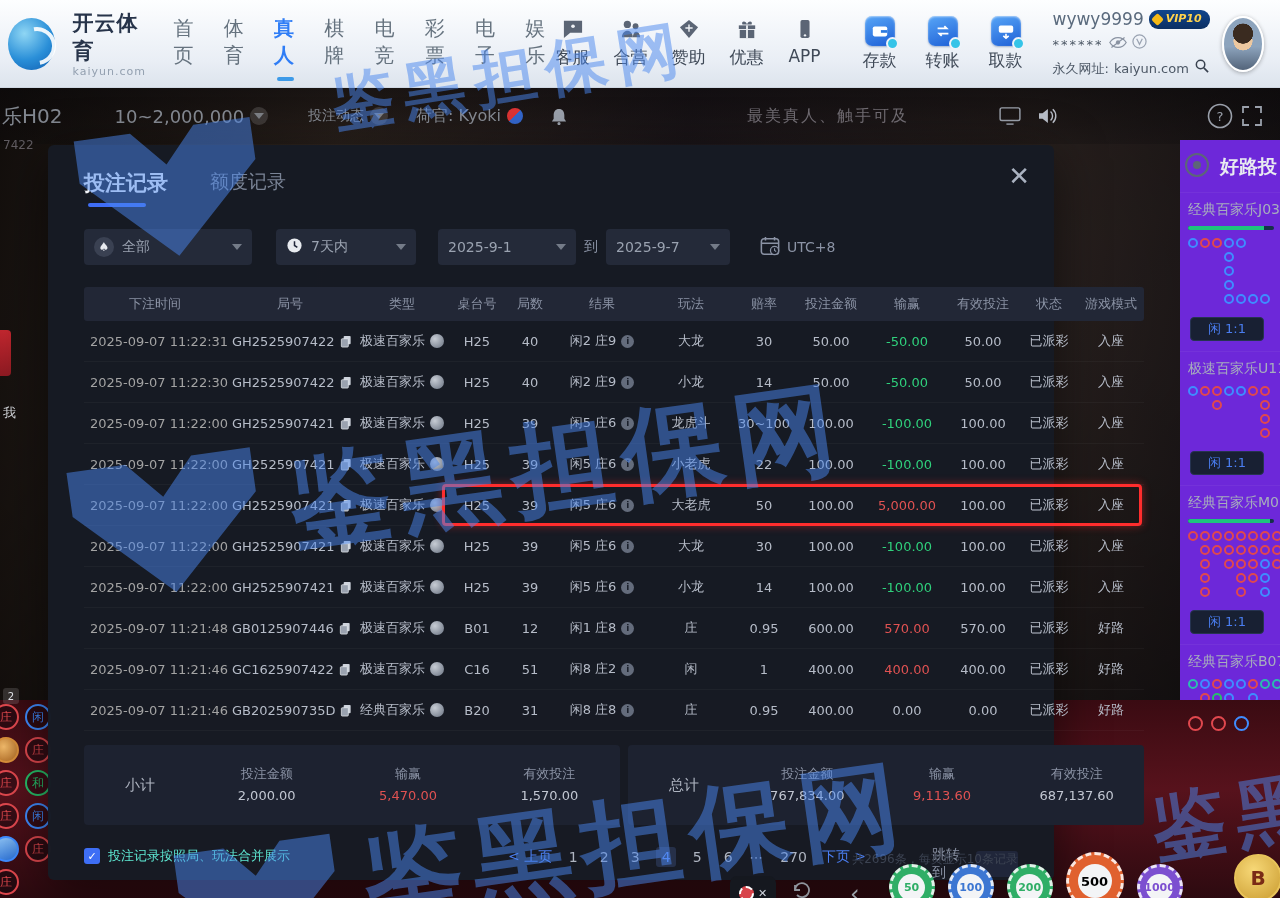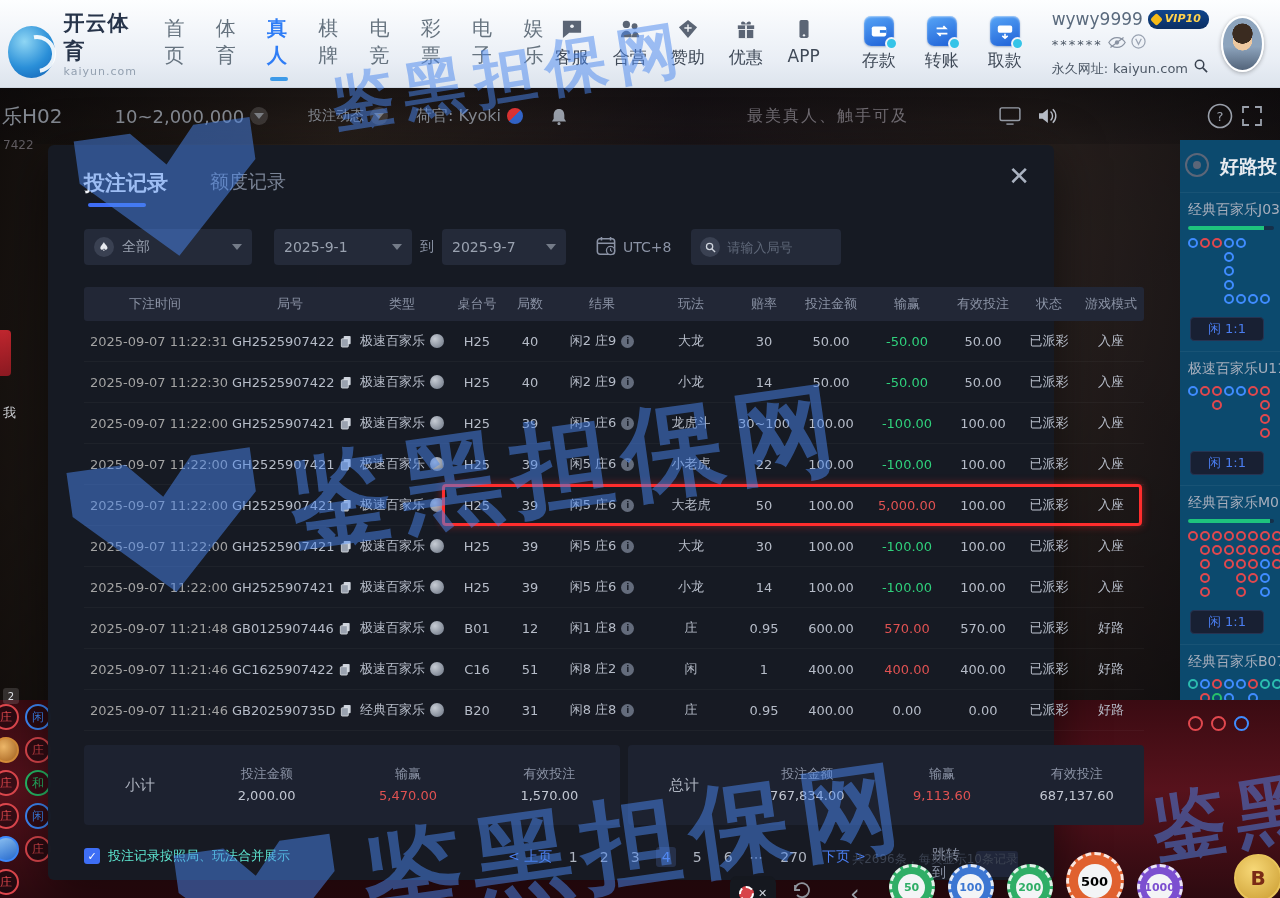--- a/index.html
+++ b/index.html
@@ -9,21 +9,21 @@
   
   .video{position:absolute;left:0;top:88px;width:1280px;height:612px;
     background:linear-gradient(100deg,#241c18,#4a3a30 25%,#2a2126 50%,#3b2f2b 75%,#1d181c);z-index:1}
   .video::after{content:"";position:absolute;inset:0;background:radial-gradient(ellipse at 55% 35%,rgba(0,0,0,.12),rgba(0,0,0,.6))}
   .bottomred{position:absolute;left:0;top:700px;width:1280px;height:198px;
     background:linear-gradient(180deg,#3a0b12,#57121c 45%,#2d0a10);z-index:2}
 
   
   .topnav{position:absolute;left:0;top:0;width:1280px;height:88px;z-index:6;display:flex;align-items:center;
     background:linear-gradient(180deg,#fdfeff,#e9eef5 70%,#dde4ed);border-bottom:1px solid #cfd7e2}
-  .logo{display:flex;align-items:flex-end;gap:9px;margin-left:8px}
+  .logo{display:flex;align-items:center;gap:18px;margin-left:8px}
   .logo-mark{width:52px;height:52px;border-radius:50%;position:relative;
     background:radial-gradient(circle at 35% 30%,#8fd6f4,#2a8fd8 55%,#0f5cb0)}
   .logo-mark::after{content:"";position:absolute;left:10px;top:9px;width:30px;height:30px;border-radius:50%;
     border:4px solid rgba(255,255,255,.9);border-left-color:transparent;border-bottom-color:transparent;transform:rotate(35deg)}
   .brand-t{font-size:21px;font-weight:bold;color:#27344a;letter-spacing:1px}
   .brand-d{font-size:11px;color:#93a0b0;letter-spacing:1px}
   .menu{display:flex;gap:27px;margin-left:22px}
   .nav-item{font-size:20px;color:#66737f;cursor:pointer;position:relative;padding-bottom:4px}
   .nav-item.active{color:#2f7df6;font-weight:bold}
   .nav-item.active::after{content:"";position:absolute;left:3px;right:3px;bottom:-8px;height:4px;border-radius:2px;background:#3d9ae8}
@@ -112,21 +112,21 @@
   .pager{position:absolute;left:424px;top:4px;display:flex;align-items:center;gap:11px;font-size:14px;color:#aeb4c0}
   .pglink{color:#4a7df0;cursor:pointer}
   .page{min-width:20px;text-align:center;cursor:pointer;padding:2px 4px;border-radius:3px}
   .page.active{background:#263049;color:#5b8bf7}
   .dots{color:#8b93a5;letter-spacing:2px}
   .jump{position:absolute;left:848px;top:3px;display:flex;align-items:center;gap:9px;font-size:14px;color:#8b93a5}
   .jump input{width:42px;height:26px;background:#20263a;border:0;border-radius:3px;outline:0;color:#c2c7d2;padding:0 6px;font-family:inherit}
   .psum{position:absolute;right:0;top:8px;font-size:12px;color:#3c4352}
 
   
-  .sidebar{position:absolute;left:1180px;top:140px;width:100px;height:560px;background:#0c4a6e;z-index:3;overflow:hidden}
+  .sidebar{position:absolute;left:1180px;top:140px;width:100px;height:560px;background:#6d28d9;z-index:3;overflow:hidden}
   .sbhead{display:flex;align-items:center;gap:10px;padding:12px 4px 10px 4px}
   .sbtitle{font-size:19px;font-weight:bold;color:#e8ebf0;white-space:nowrap}
   .card{padding:8px 4px 10px 8px;border-top:1px solid rgba(255,255,255,.05)}
   .ctitle{display:flex;align-items:center;gap:5px;font-size:14px;color:#a7aebc;white-space:nowrap}
   .pbar{height:4px;background:#15304a;border-radius:2px;margin-top:7px;width:86px;overflow:hidden}
   .pbar i{display:block;height:100%;background:#1ec37d}
   .road{margin-top:8px}
   .rrow{display:flex;height:14px}
   .dot{width:10px;height:10px;border-radius:50%;border:2px solid transparent;margin:0 2px 0 0;flex:none}
   .d-b{border-color:#3f8cff}.d-r{border-color:#e0484e}.d-g{border-color:#27c06a}
@@ -630,49 +630,49 @@
   </div>
   <span class="mclose">✕</span>
 
   <div class="filters">
     <div class="pill" style="width:168px">
       <span class="iconc">♠</span>
       <span>全部</span>
         <span class="sp"></span>
         <span class="chev"></span>
     </div>
+    <div class="pill" style="width:140px;margin-left:24px">
+      <span><svg width="17" height="17" viewBox="0 0 18 18">
+            <circle cx="9" cy="9" r="7.5" fill="#e8ebf0"></circle>
+            <path d="M9 4.5V9l3 2" stroke="#20263a" stroke-width="1.6" fill="none"></path>
+          </svg></span>
+      <span>7天内</span>
+        <span class="sp"></span>
+        <span class="chev"></span>
+    </div>
     <div class="pill" style="width:138px;margin-left:22px">
       <span>2025-9-1</span>
         <span class="sp"></span>
         <span class="chev"></span>
     </div>
     <span class="tolabel">到</span>
     <div class="pill" style="width:124px">
       <span>2025-9-7</span>
         <span class="sp"></span>
         <span class="chev"></span>
     </div>
     <div class="utc">
       <span><svg width="20" height="20" viewBox="0 0 22 22">
             <rect x="1.5" y="3" width="19" height="17" rx="3" fill="none" stroke="#8b93a5" stroke-width="1.7"></rect>
             <path d="M1.5 8h19" stroke="#8b93a5" stroke-width="1.7"></path>
             <path d="M6 1v4M16 1v4" stroke="#8b93a5" stroke-width="1.7"></path>
             <circle cx="16" cy="16" r="4.5" fill="#171b26" stroke="#8b93a5" stroke-width="1.4"></circle>
             <path d="M16 13.5V16l1.8 1" stroke="#8b93a5" stroke-width="1.2" fill="none"></path>
           </svg></span>
       <span>UTC+8</span>
-    </div>
-    <div class="searchbox">
-      <span class="iconc">
-          <svg width="11" height="11" viewBox="0 0 12 12">
-            <circle cx="5" cy="5" r="3.4" fill="none" stroke="#cfd4dd" stroke-width="1.4"></circle>
-            <path d="M7.6 7.6 11 11" stroke="#cfd4dd" stroke-width="1.5"></path>
-          </svg>
-        </span>
-      <input placeholder="请输入局号" style="">
     </div>
   </div>
 
   <div class="thead grid13" id="thead">
       <div>下注时间</div>
       <div>局号</div>
       <div>类型</div>
       <div>桌台号</div>
       <div>局数</div>
       <div>结果</div>

